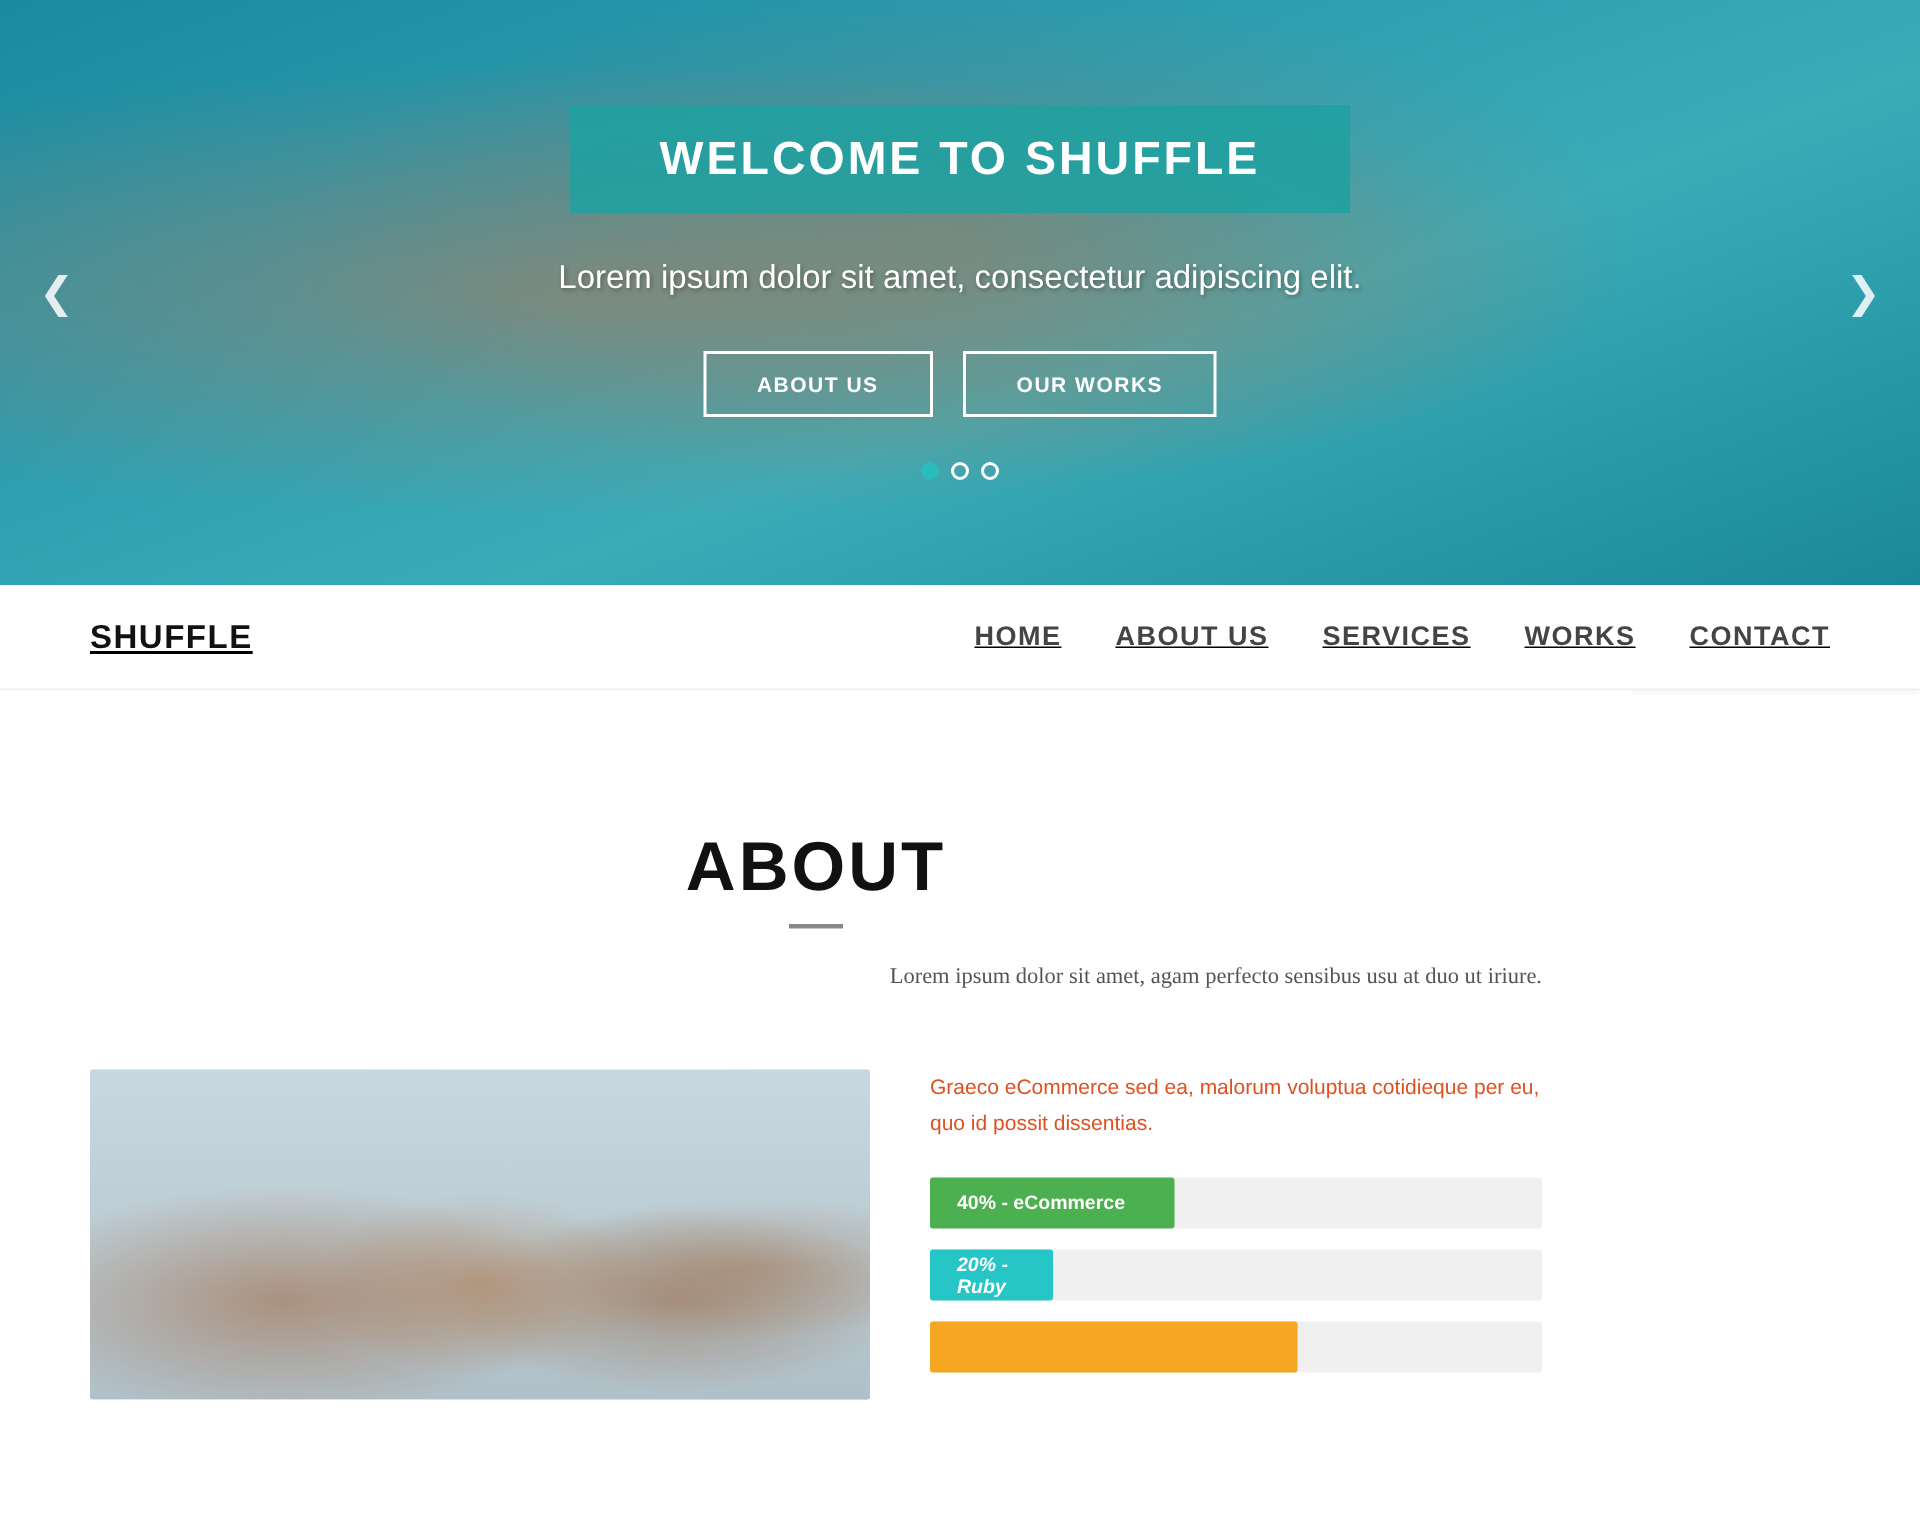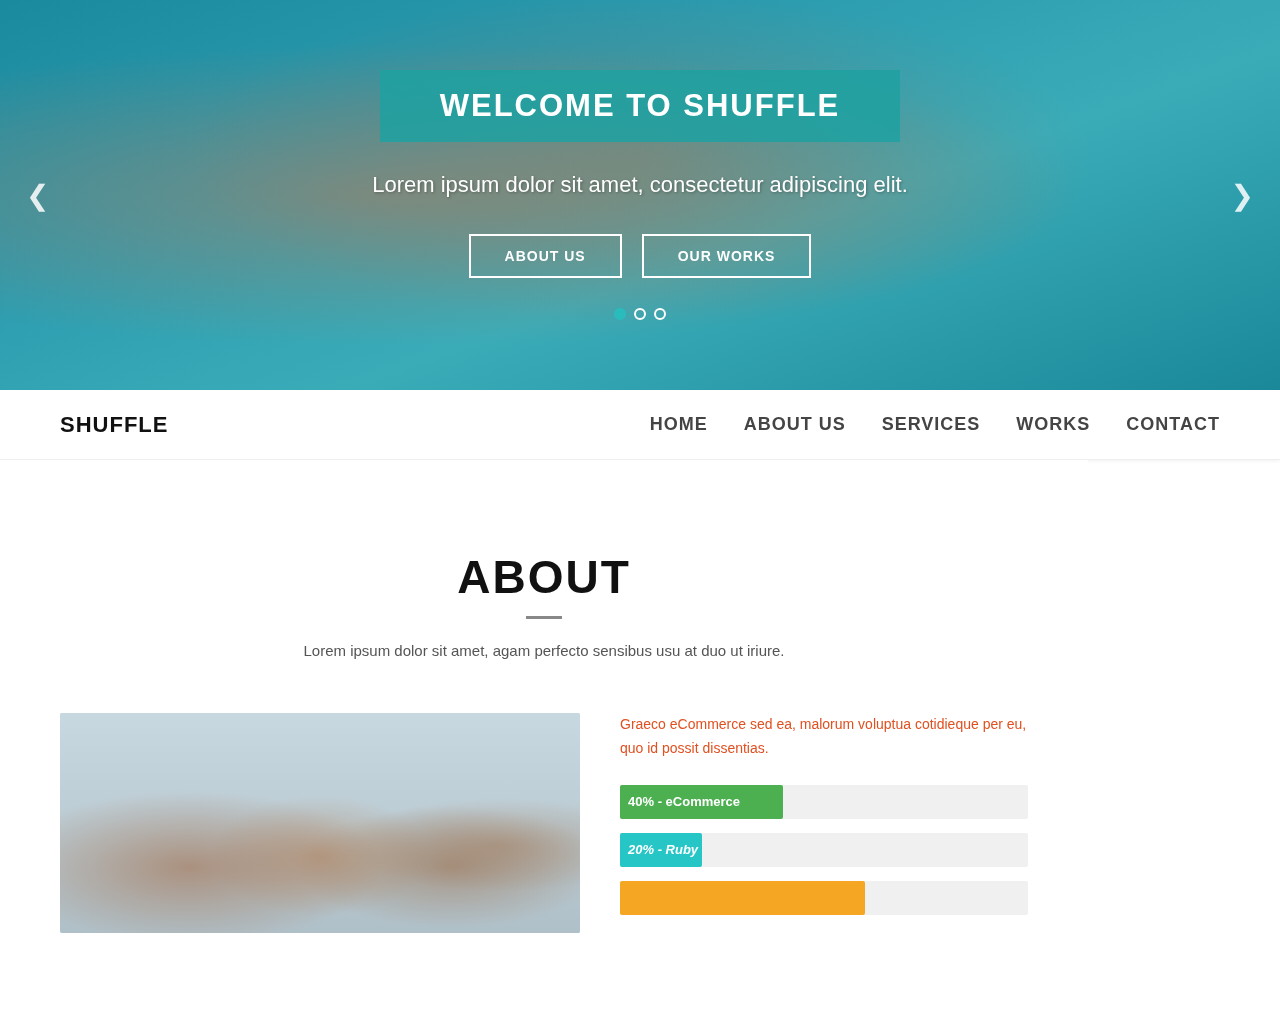--- a/index.html
+++ b/index.html
@@ -98,20 +98,21 @@
     .navbar {
       width: 1280px;
       height: 70px;
       background: white;
       border-bottom: 1px solid #eee;
       display: flex;
       align-items: center;
       justify-content: space-between;
       padding: 0 60px;
       box-shadow: 0 1px 4px rgba(0,0,0,0.06);
+      text-decoration: underline;
     }
     .nav-brand {
       font-size: 22px;
       font-weight: 900;
       color: #111;
       letter-spacing: 1px;
       text-transform: uppercase;
     }
     .nav-links {
       display: flex;
@@ -151,25 +152,26 @@
       text-transform: uppercase;
       letter-spacing: 2px;
     }
     .section-divider {
       width: 36px;
       height: 3px;
       background: #888;
       margin: 12px auto 0;
     }
     .section-subtitle {
-      text-align: center;
+      text-align: right;
       font-size: 15px;
       color: #555;
       margin: 20px 0 50px;
       line-height: 1.6;
+      font-family: Liberation Serif, serif;
     }
 
     .about-columns {
       display: flex;
       gap: 40px;
       align-items: flex-start;
     }
     .about-image-col {
       flex: 0 0 520px;
       height: 220px;
@@ -210,21 +212,21 @@
       height: 34px;
       background: #f0f0f0;
       border-radius: 2px;
       position: relative;
       overflow: visible;
     }
     .progress-fill {
       height: 100%;
       display: flex;
       align-items: center;
-      padding-left: 8px;
+      padding-left: 18px;
       font-size: 13px;
       font-weight: bold;
       color: white;
       border-radius: 2px;
     }
     .progress-fill.green { background: #4caf50; }
     .progress-fill.teal  { background: #26c6c6; font-style: italic; }
     .progress-fill.orange { background: #f5a623; }
   </style>
 </head>

